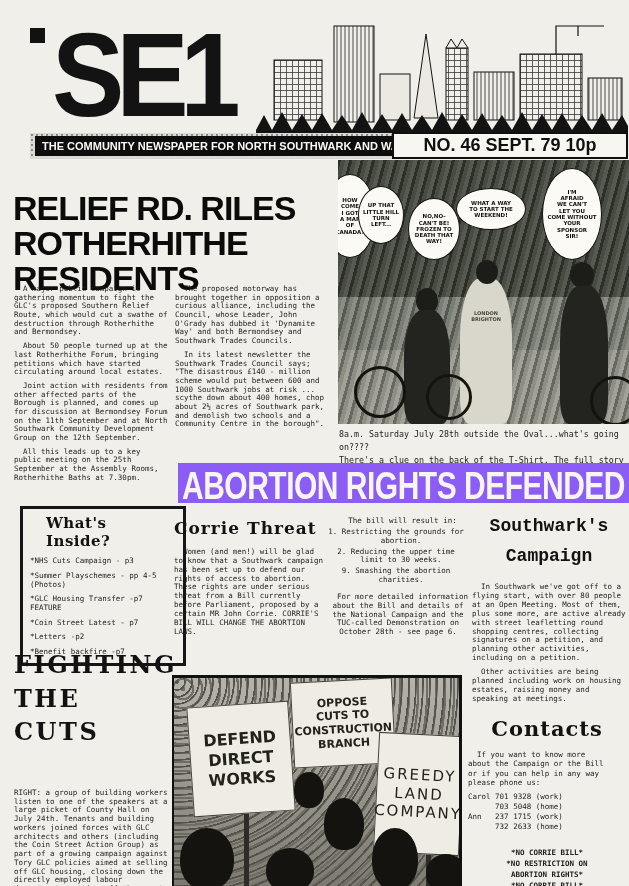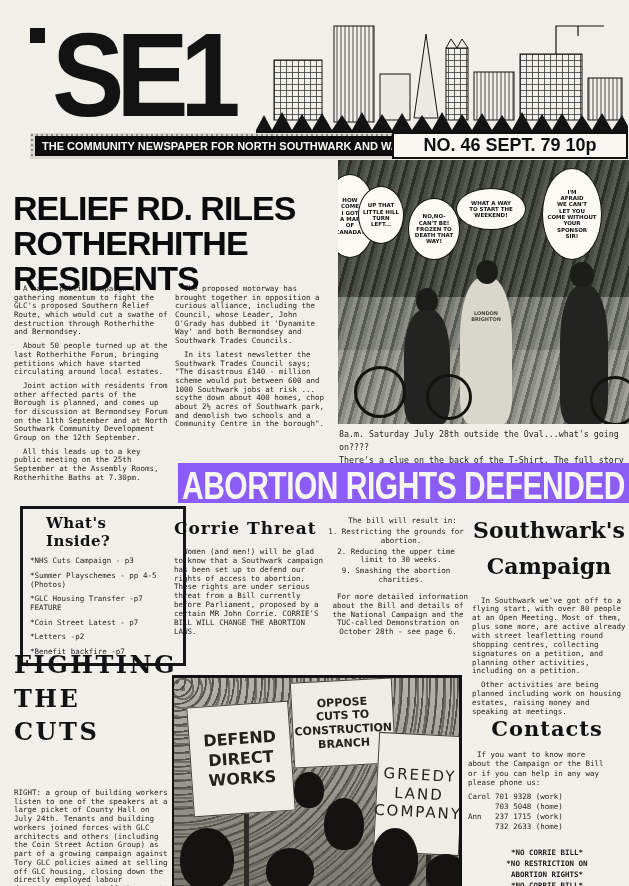--- a/index.html
+++ b/index.html
@@ -50,21 +50,21 @@
   .inside-title{font-size:15px;letter-spacing:.5px;margin:0 0 6px 16px;}
   .inside-item{font-size:7.5px;line-height:1.2;white-space:pre-line;margin:0 0 5.5px 0;}
   .corrie{position:absolute;left:174px;top:518px;width:150px;}
   .corrie-title{font-size:17px;text-align:left;letter-spacing:1px;}
   .corrie-body{font-size:7.5px;line-height:1.18;margin-top:10px;text-indent:2ch;}
   .bill{position:absolute;left:328px;top:517px;width:140px;font-size:7.5px;line-height:1.18;text-align:center;}
   .bill-intro{text-indent:2ch;margin:0 0 2px 0;}
   .bill-point{padding-left:10px;text-indent:-10px;margin:0 4px 2px 0;}
   .bill-more{margin-top:8px;text-indent:2ch;}
   .southwark{position:absolute;left:472px;top:512px;width:154px;}
-  .southwark-title{font-size:22px;text-align:center;line-height:1.65;white-space:pre-line;}
+  .southwark-title{font-size:18px;text-align:center;line-height:1.65;white-space:pre-line;font-family:Liberation Mono, monospace;}
   .southwark-body{font-size:7.5px;line-height:1.18;margin-top:12px;}
   
   .fighting{position:absolute;left:14px;top:648px;width:156px;}
   .fighting-title{font-size:24px;letter-spacing:2.5px;line-height:1.4;white-space:pre-line;}
   .fighting-body{font-size:7.5px;line-height:1.17;margin-top:40px;}
   
   .photo-bottom{position:absolute;left:172px;top:675px;width:290px;height:211px;overflow:hidden;
         border-top:3px solid #111;border-right:3px solid #111;border-left:2px solid #111;box-sizing:border-box;
         background:
          repeating-radial-gradient(circle at 3px 4px,#55524a 0 1.5px,transparent 2px 7px),

